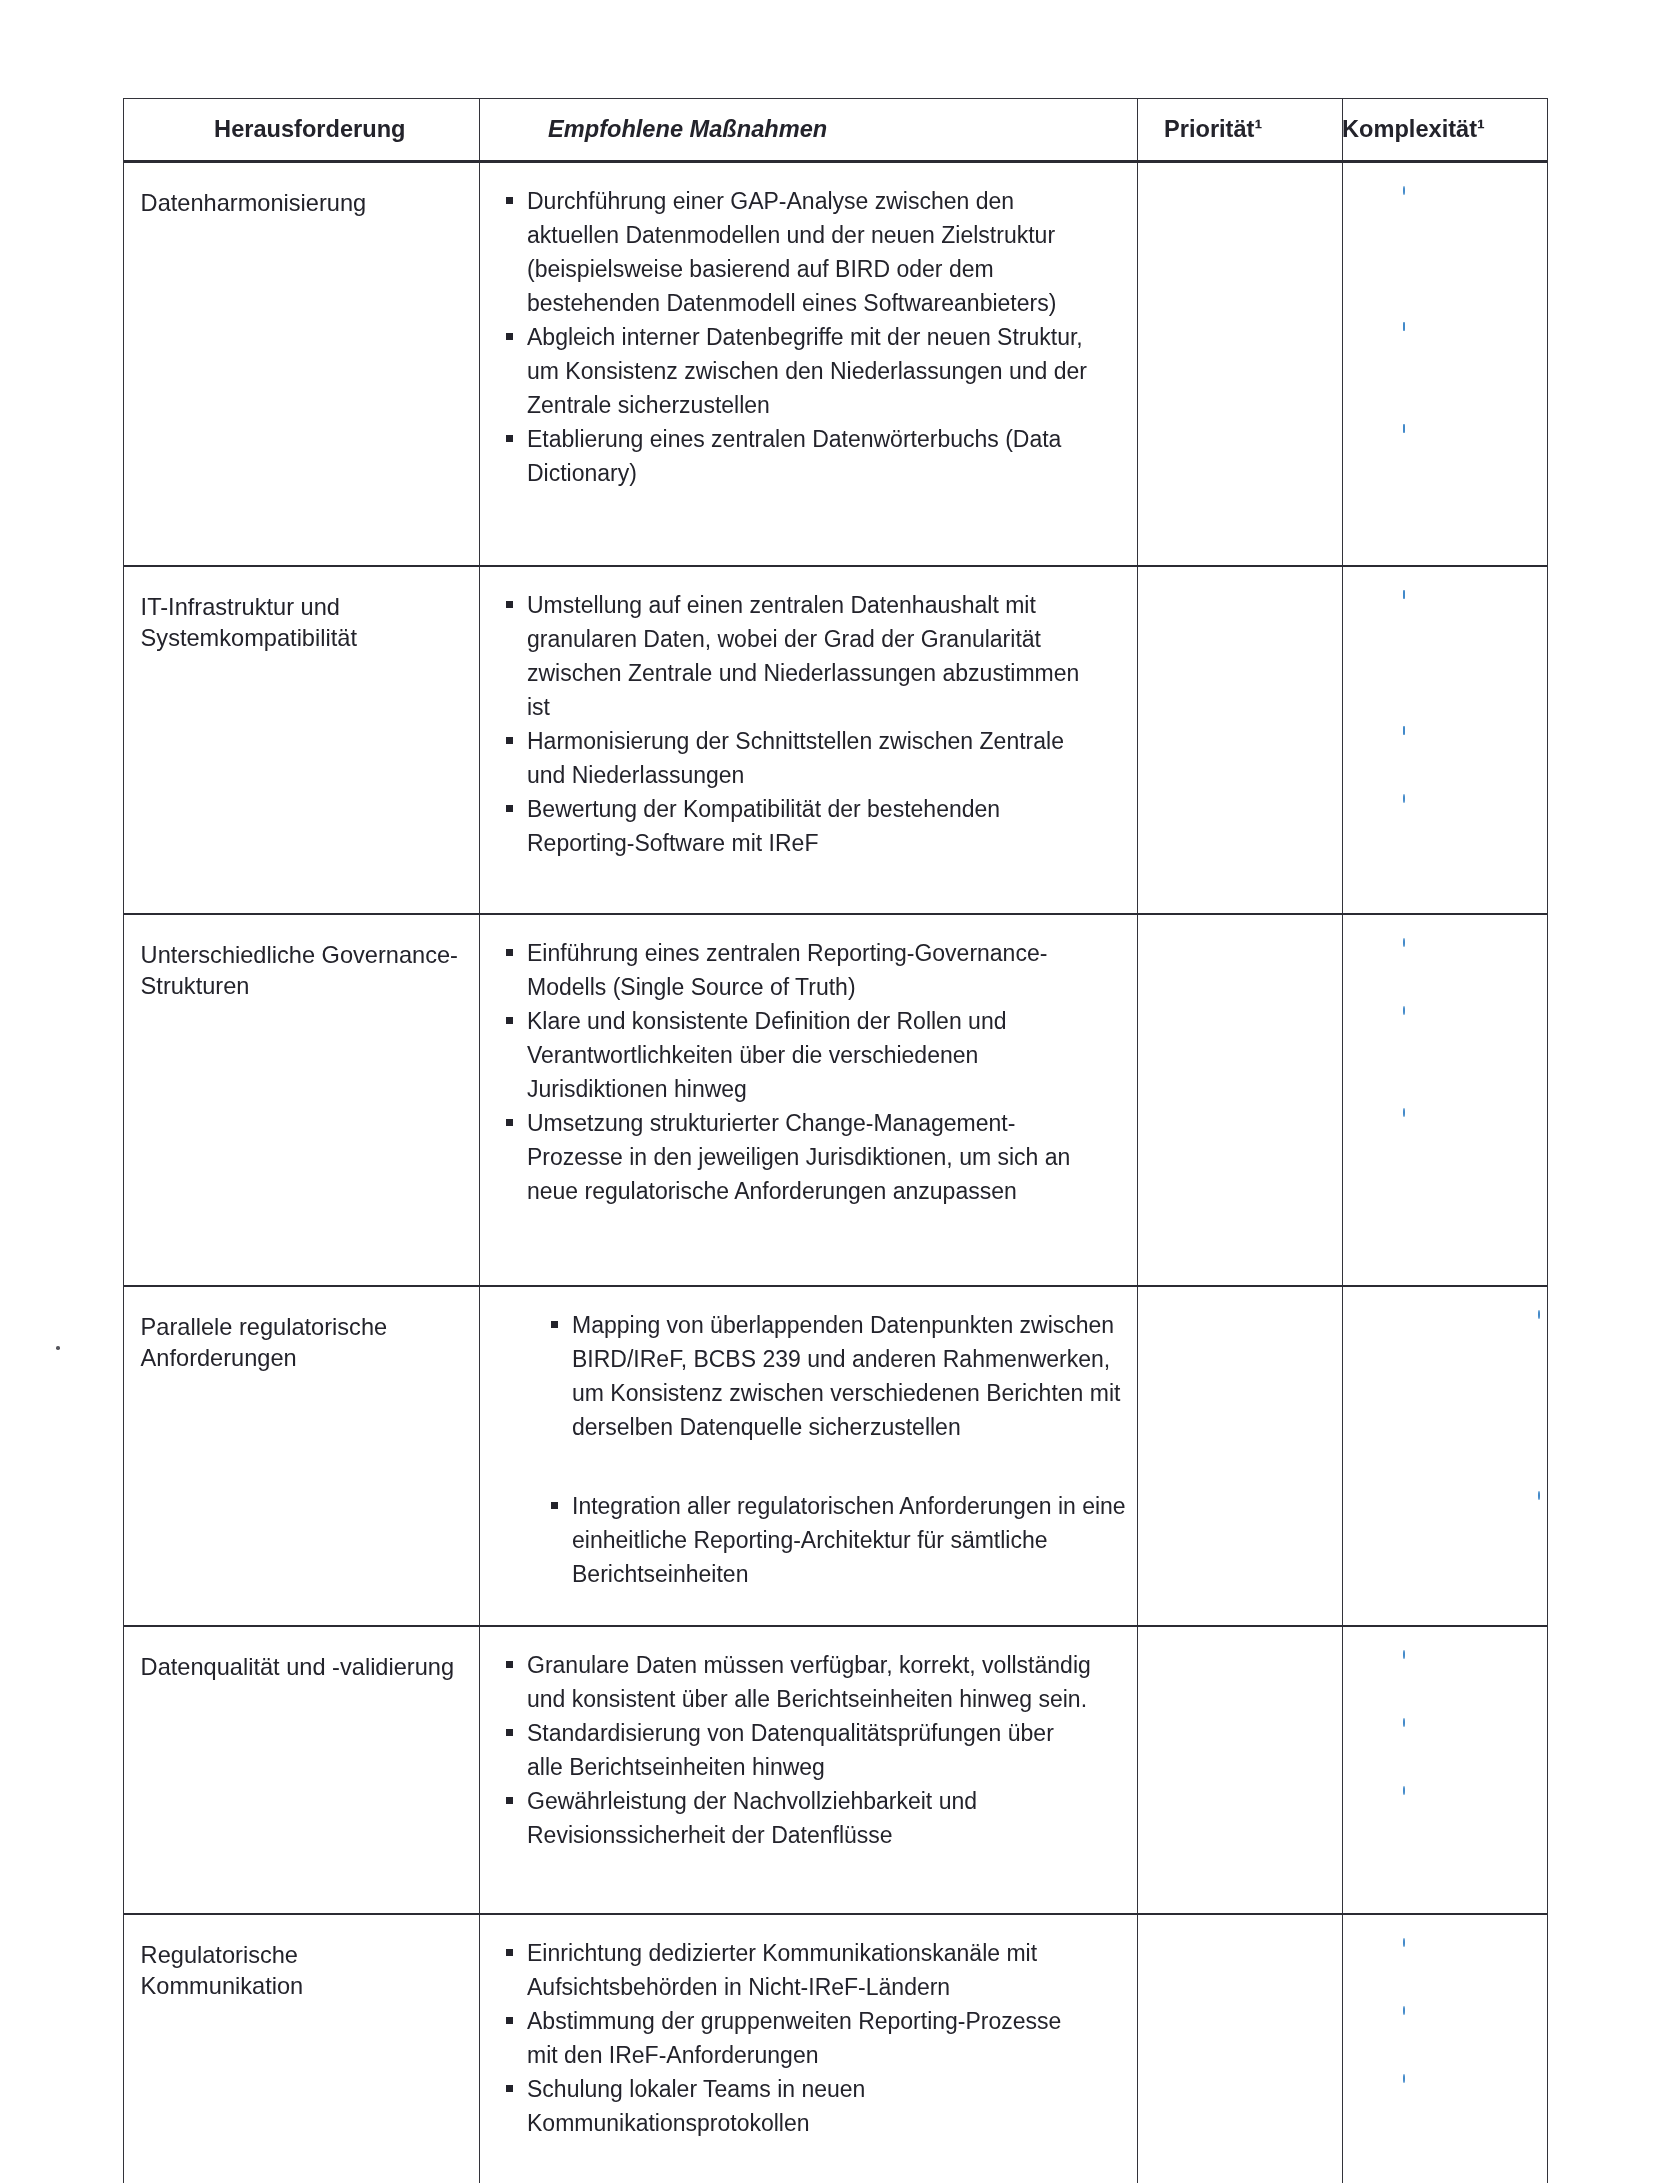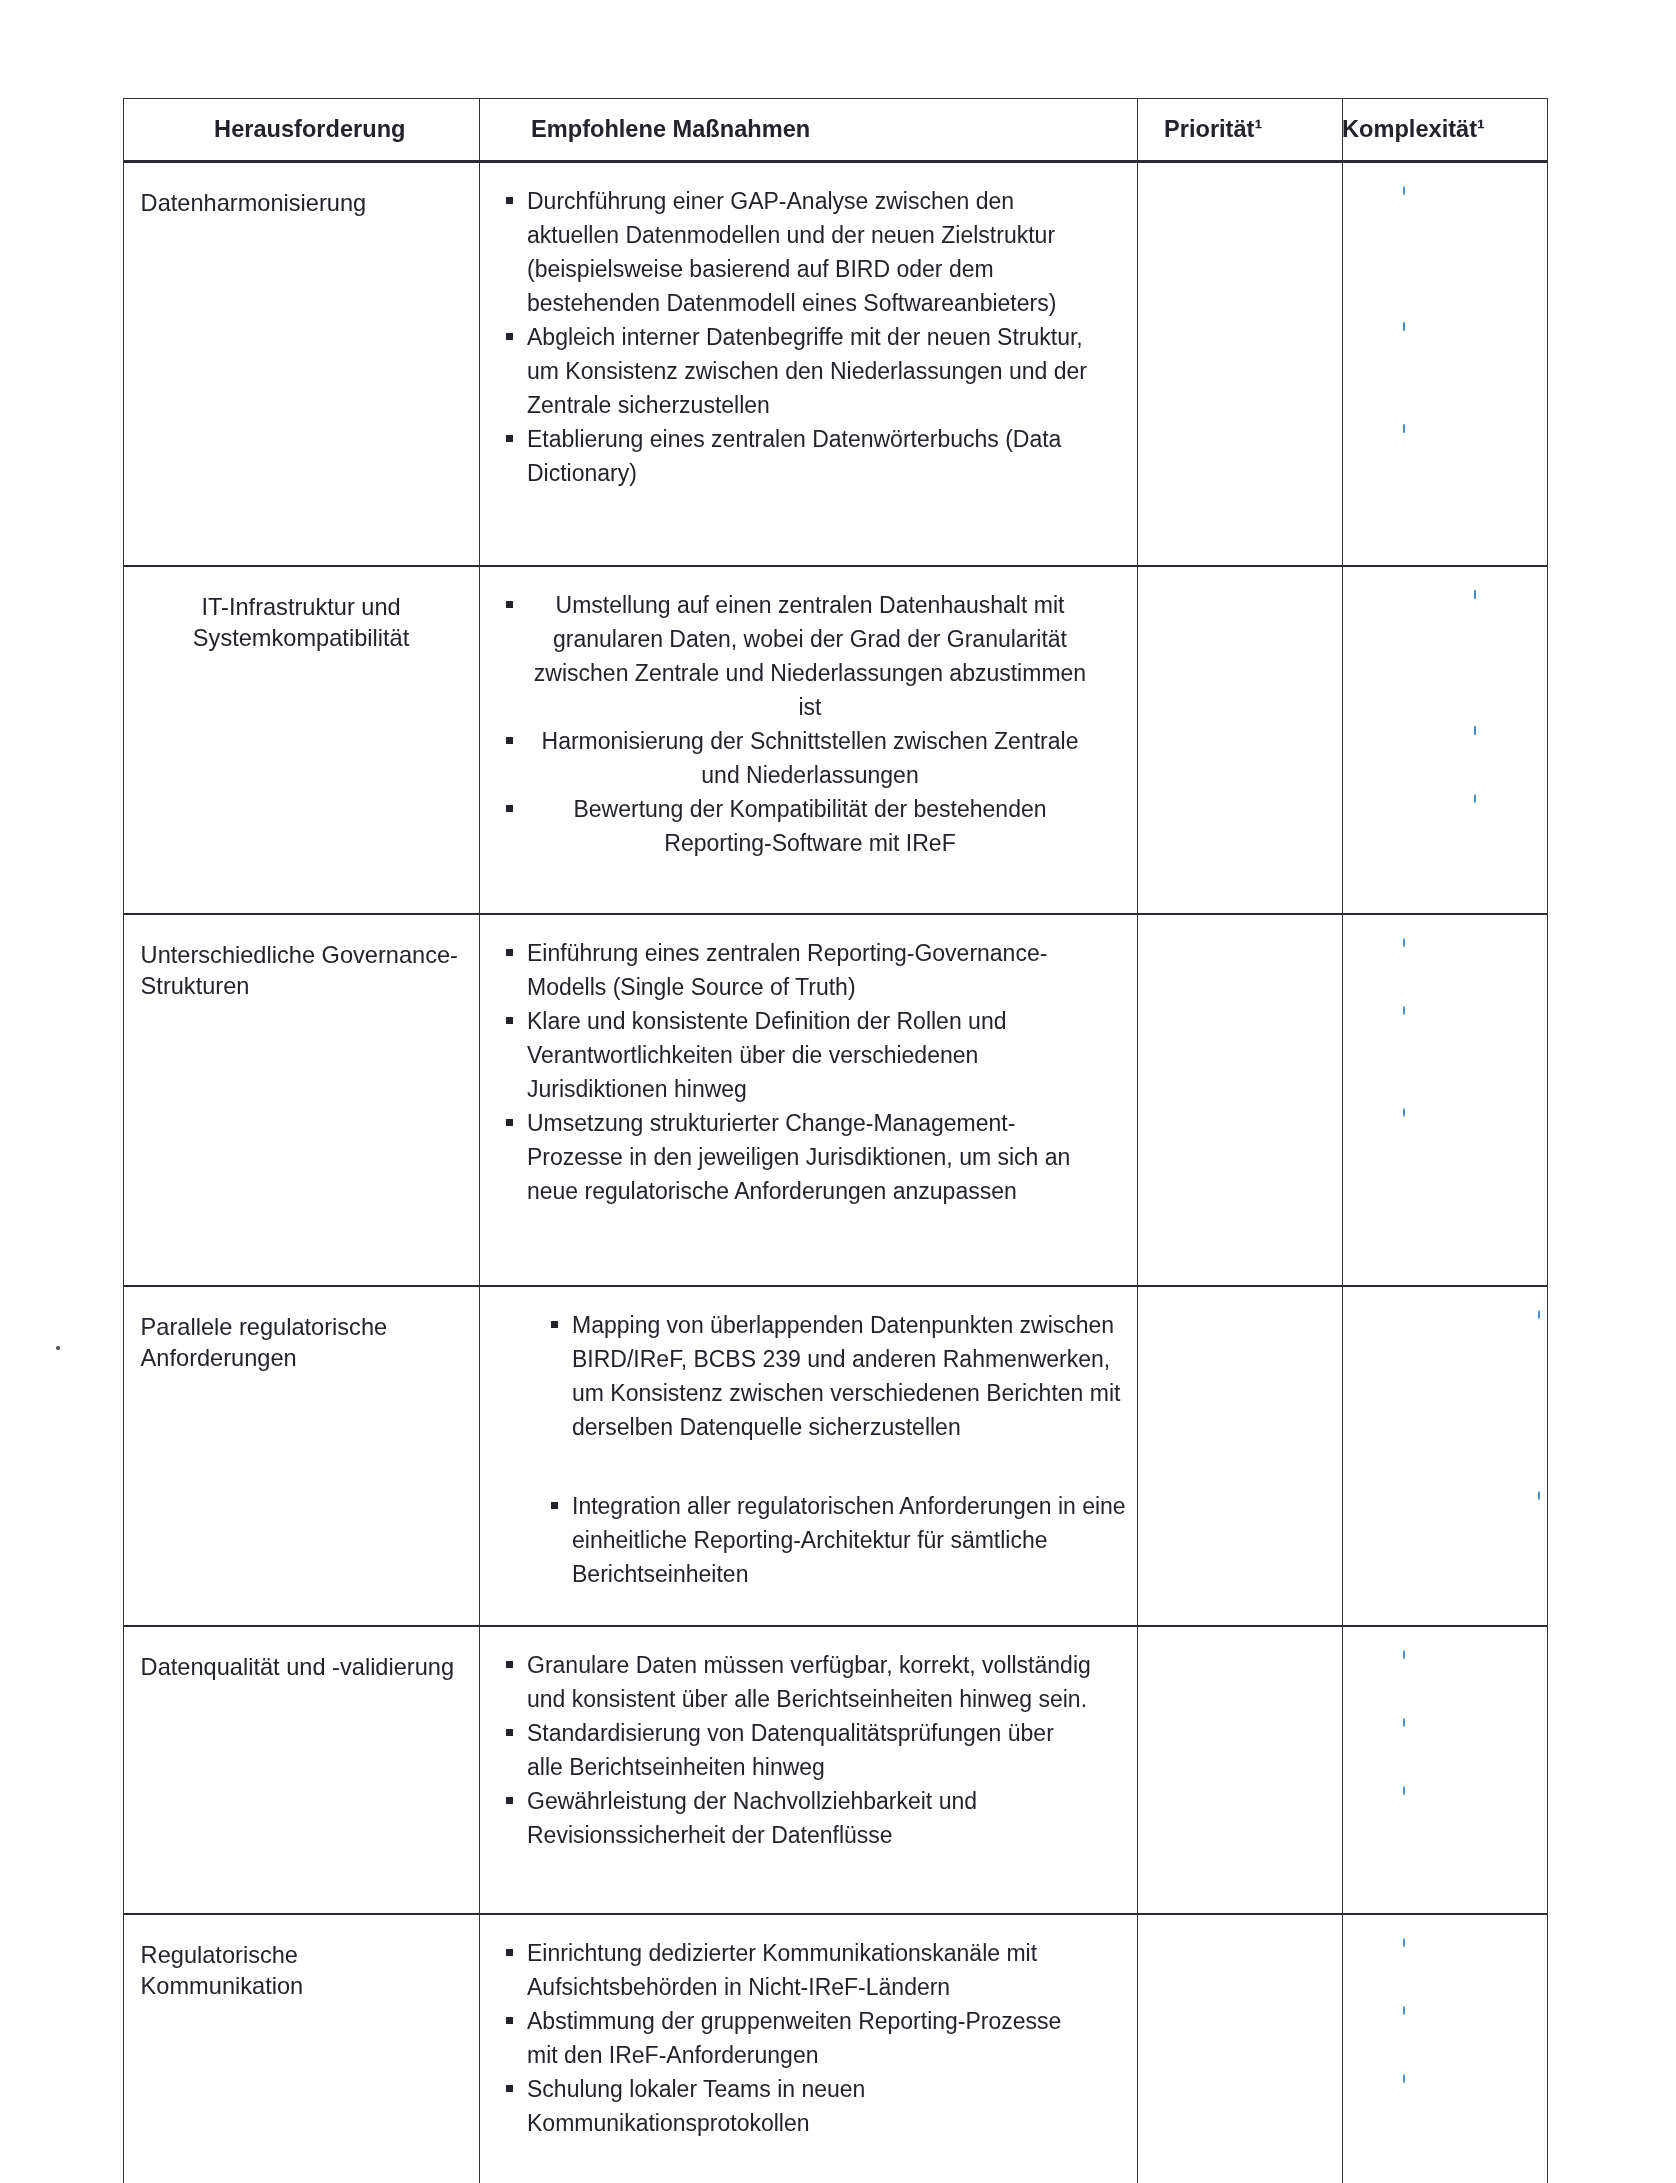--- a/index.html
+++ b/index.html
@@ -31,30 +31,30 @@
   .trow{
     display:grid;
     grid-template-columns:355px 658px 205px auto;
     grid-auto-flow:row;
     align-content:start;
     position:relative;
     padding-top:21px;
   }
   .trow + .trow{border-top:2.2px solid #2b2b33;}
   .r1{min-height:381px;}
-  .r2{min-height:325px;text-align:center;}
+  .r2{min-height:325px;}
   .r3{min-height:349px;}
   .r4{min-height:317px;gap:45px;}
   .r5{min-height:265px;}
   .r6{min-height:276px;}
   .vline{position:absolute;top:0;bottom:0;width:1.3px;background:#33333a;}
   .v1{left:355px;} .v2{left:1013px;} .v3{left:1218px;}
 
   .h-challenge{padding-left:16.6px;text-align:center;}
-  .h-measures{padding-left:52px;}
+  .h-measures{padding-left:69px;font-style:italic;}
   .h-priority{padding-left:27px;}
   .h-complexity{}
 
   .challenge{
     grid-column:1;
     padding:3.9px 17.5px 0 16.6px;
     font-weight:normal;
     font-size:23.6px;
     line-height:31px;
   }

